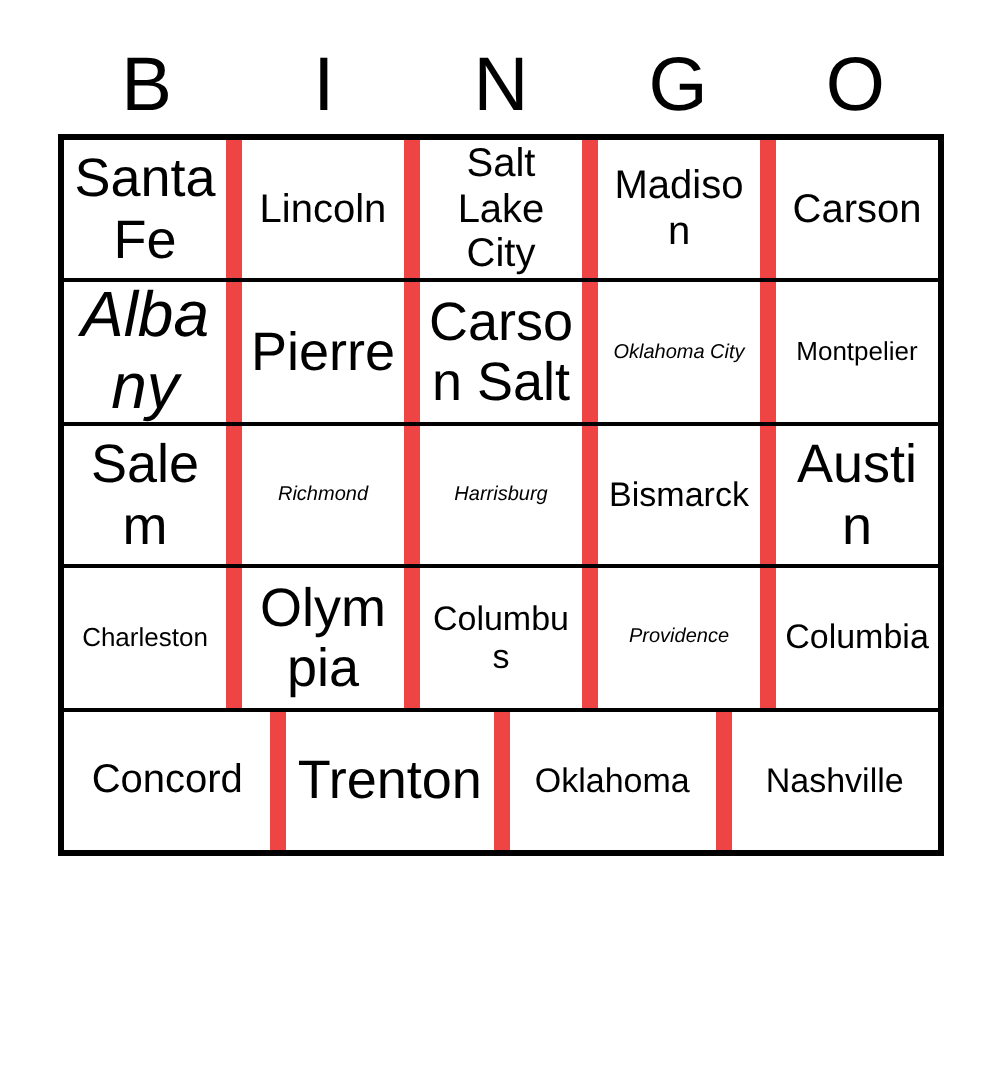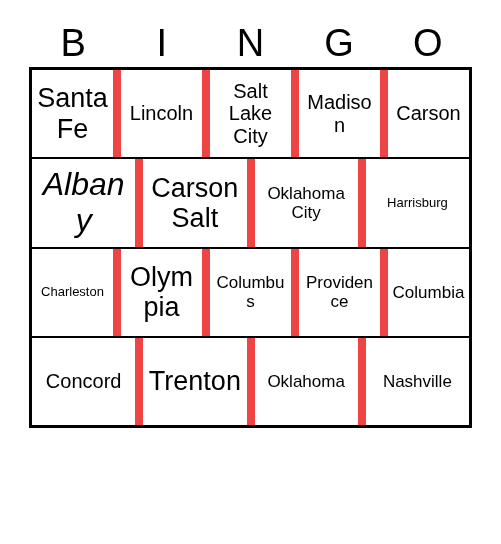--- a/index.html
+++ b/index.html
@@ -85,21 +85,21 @@
     line-height: 1.12;
     color: #000000;
     word-wrap: break-word;
     user-select: none;
   }
   
   .fs-xl   { font-size: 27px; }
   .fs-lg   { font-size: 32px; font-style: italic; }
   .fs-md   { font-size: 20px; }
   .fs-sm   { font-size: 17px; }
-  .fs-xs   { font-size: 17px; }
+  .fs-xs   { font-size: 10px; font-style: italic; }
   .fs-xxs  { font-size: 13px; }
 </style>
 </head>
 <body>
 
 <div id="bingo-card">
 
   <div id="bingo-header">
     <div class="header-cell">B</div>
     <div class="header-cell">I</div>
@@ -126,30 +126,50 @@
       <div class="bingo-cell">
           <span class="cell-text fs-md">Carson</span>
         </div>
     </div>
 
     <div class="bingo-row">
       <div class="bingo-cell">
           <span class="cell-text fs-lg">Albany</span>
         </div>
       <div class="bingo-cell">
+          <span class="cell-text fs-xl">Pierre</span>
+        </div>
+      <div class="bingo-cell">
           <span class="cell-text fs-xl">Carson Salt</span>
         </div>
       <div class="bingo-cell">
           <span class="cell-text fs-xs">Oklahoma City</span>
         </div>
       <div class="bingo-cell">
-          <span class="cell-text fs-xxs">Harrisburg</span>
-        </div>
-    </div>
-
+          <span class="cell-text fs-xxs">Montpelier</span>
+        </div>
+    </div>
+
+    <div class="bingo-row">
+      <div class="bingo-cell">
+          <span class="cell-text fs-xl">Salem</span>
+        </div>
+      <div class="bingo-cell">
+          <span class="cell-text fs-xs">Richmond</span>
+        </div>
+      <div class="bingo-cell">
+          <span class="cell-text fs-xs">Harrisburg</span>
+        </div>
+      <div class="bingo-cell">
+          <span class="cell-text fs-sm">Bismarck</span>
+        </div>
+      <div class="bingo-cell">
+          <span class="cell-text fs-xl">Austin</span>
+        </div>
+    </div>
 
     <div class="bingo-row">
       <div class="bingo-cell">
           <span class="cell-text fs-xxs">Charleston</span>
         </div>
       <div class="bingo-cell">
           <span class="cell-text fs-xl">Olympia</span>
         </div>
       <div class="bingo-cell">
           <span class="cell-text fs-sm">Columbus</span>

